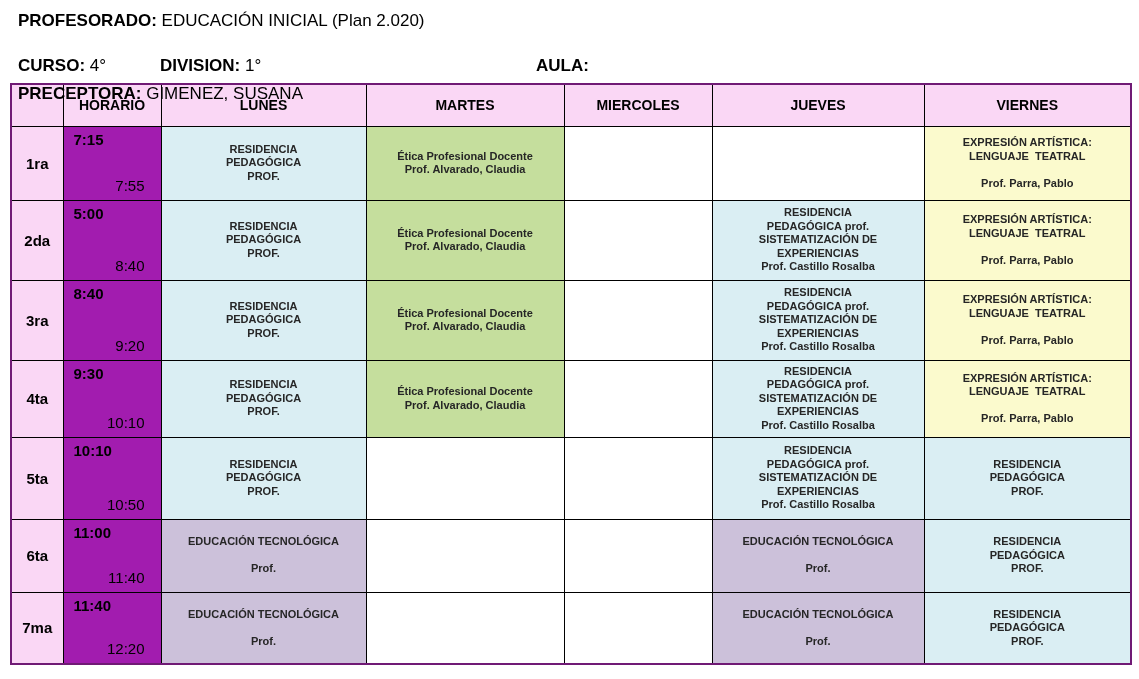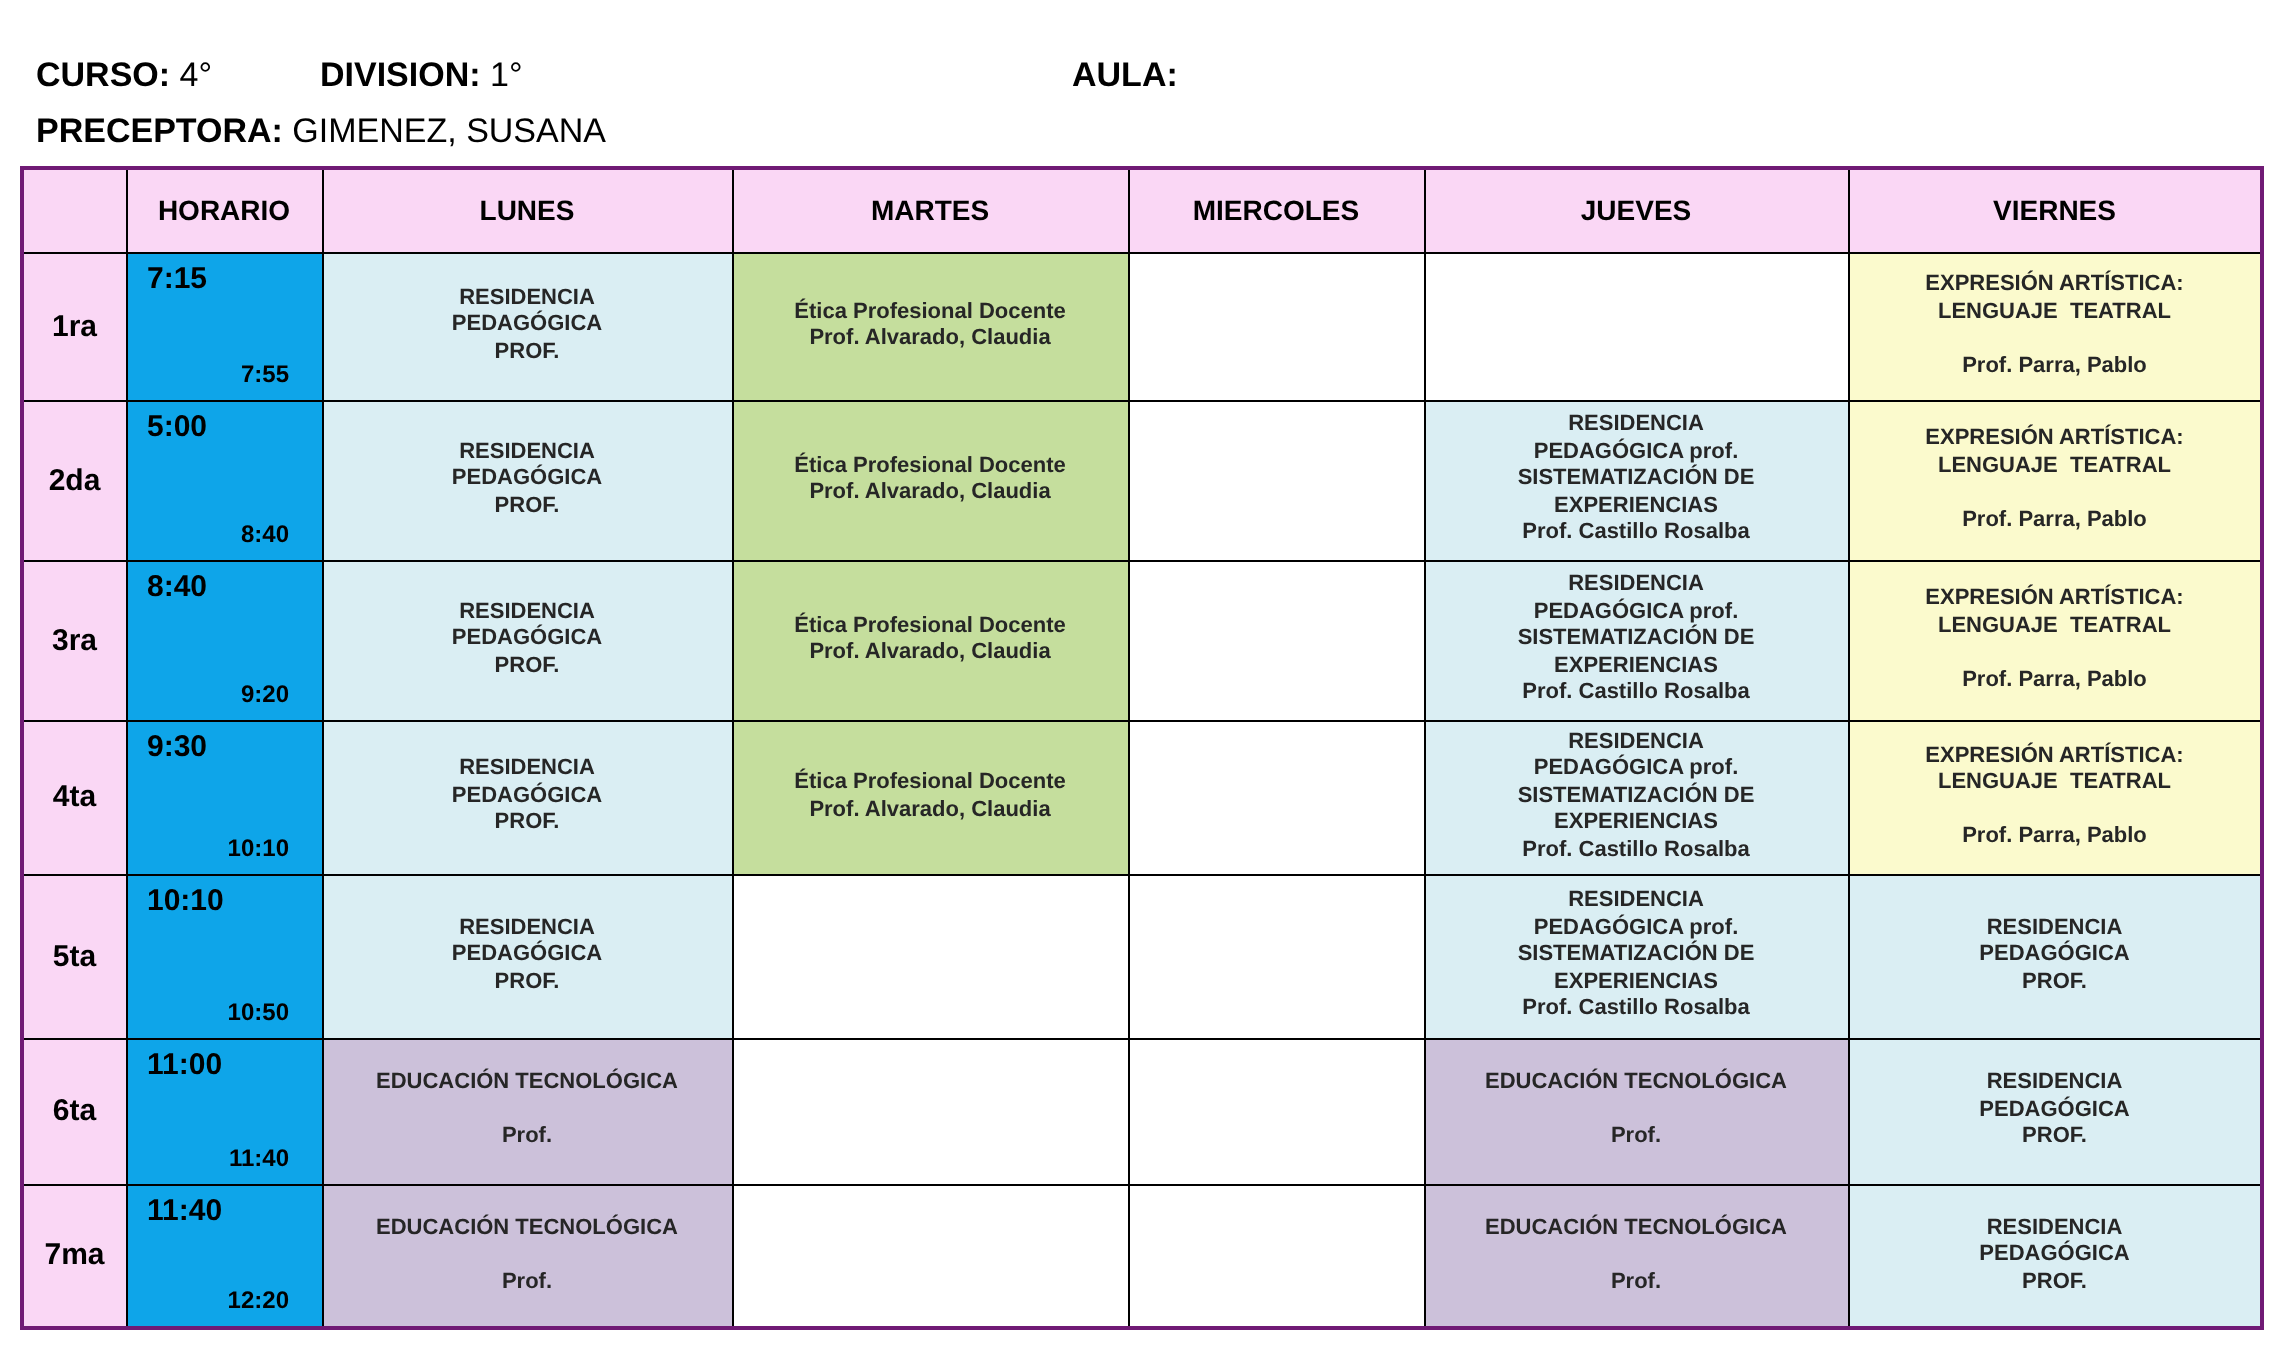--- a/index.html
+++ b/index.html
@@ -54,54 +54,58 @@
     vertical-align: middle;
   }
   td.period-cell {
     background: #FAD7F5;
     font-size: 15px;
     font-weight: bold;
     text-align: center;
     vertical-align: middle;
   }
   td.horario-cell {
-    background: #0ea5e9;
+    background: #a21caf;
     position: relative;
     vertical-align: top;
   }
   td.horario-cell .time-start {
     position: absolute;
     top: 4px;
     left: 10px;
     font-size: 15px;
     font-weight: bold;
   }
   td.horario-cell .time-end {
     position: absolute;
     bottom: 6px;
     right: 16px;
-    font-size: 12px;
-    font-weight: bold;
+    font-size: 15px;
+    font-weight: normal;
   }
   td.sched-cell {
     background: #ffffff;
     font-size: 11px;
     line-height: 13.5px;
     font-weight: bold;
     color: #262626;
     text-align: center;
     vertical-align: middle;
     white-space: pre-wrap;
     padding: 2px 4px;
   }
 </style>
 </head>
 <body>
 
 <div class="doc-header">
+  <div class="h-line">
+    <span class="lbl">PROFESORADO:</span>
+    <span>EDUCACIÓN INICIAL (Plan 2.020)</span>
+  </div>
   <div class="h-line h-line2">
     <span class="h-item pos-curso">
       <span class="lbl">CURSO:</span>
       <span>4°</span>
     </span>
     <span class="h-item pos-division">
       <span class="lbl">DIVISION:</span>
       <span>1°</span>
     </span>
     <span class="h-item pos-aula">

